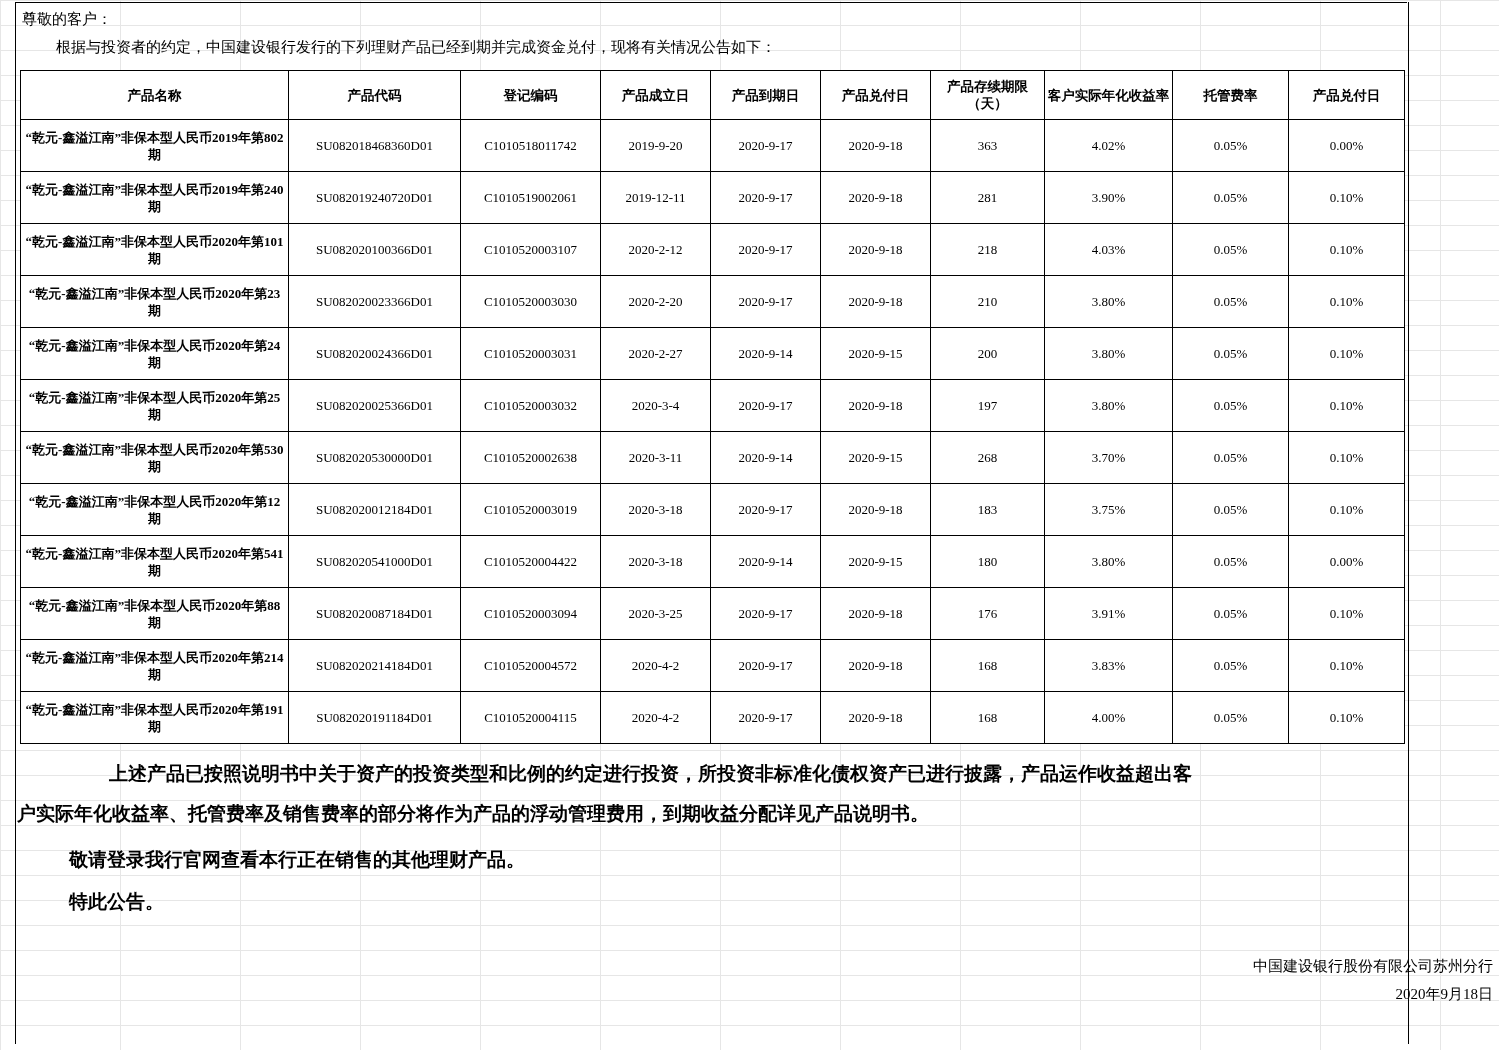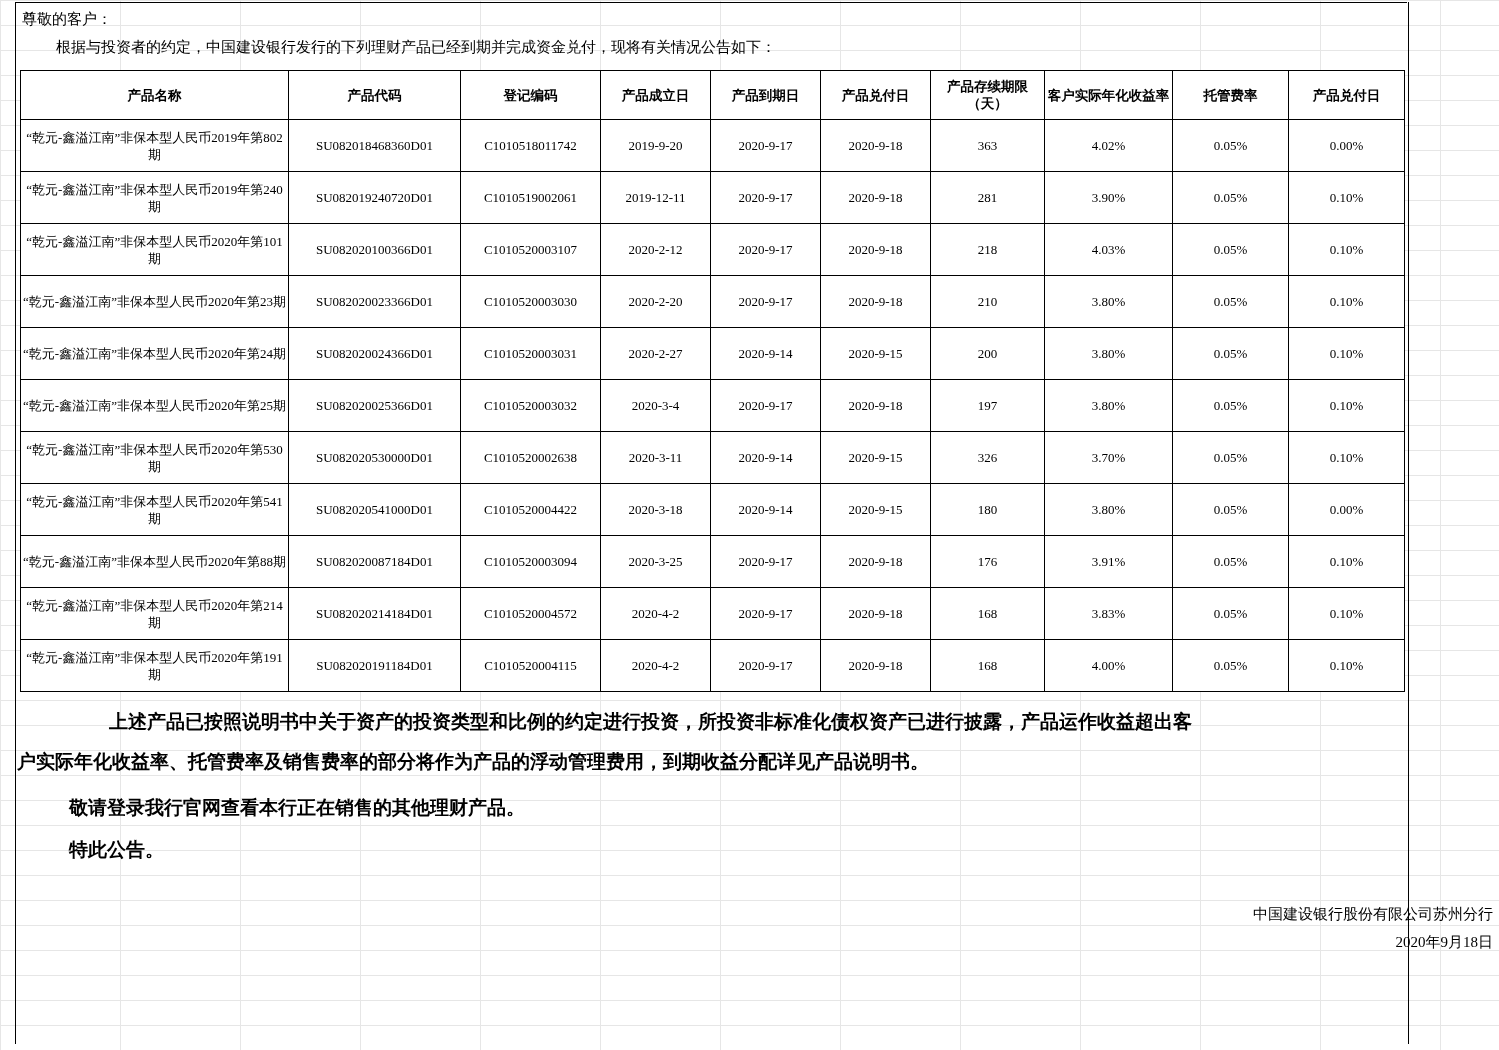--- a/index.html
+++ b/index.html
@@ -83,20 +83,21 @@
     font-size: 13.5px;
   }
   table.main td {
     height: 45px;
   }
   td.pname {
     text-align: center;
     font-size: 12.5px;
     line-height: 16px;
     padding: 2px 4px;
+    font-weight: bold;
   }
   td.code {
     font-size: 13px;
     letter-spacing: 0px;
   }
   .after {
     font-size: 19px;
     line-height: 32px;
     padding-left: 5px;
     font-weight: bold;
@@ -228,22 +229,34 @@
         <td>0.05%</td>
         <td>0.10%</td>
       </tr>
       <tr>
         <td class="pname">“乾元-鑫溢江南”非保本型人民币2020年第530期</td>
         <td class="code">SU082020530000D01</td>
         <td class="code">C1010520002638</td>
         <td>2020-3-11</td>
         <td>2020-9-14</td>
         <td>2020-9-15</td>
-        <td>326</td>
+        <td>268</td>
         <td>3.70%</td>
+        <td>0.05%</td>
+        <td>0.10%</td>
+      </tr>
+      <tr>
+        <td class="pname">“乾元-鑫溢江南”非保本型人民币2020年第12期</td>
+        <td class="code">SU082020012184D01</td>
+        <td class="code">C1010520003019</td>
+        <td>2020-3-18</td>
+        <td>2020-9-17</td>
+        <td>2020-9-18</td>
+        <td>183</td>
+        <td>3.75%</td>
         <td>0.05%</td>
         <td>0.10%</td>
       </tr>
       <tr>
         <td class="pname">“乾元-鑫溢江南”非保本型人民币2020年第541期</td>
         <td class="code">SU082020541000D01</td>
         <td class="code">C1010520004422</td>
         <td>2020-3-18</td>
         <td>2020-9-14</td>
         <td>2020-9-15</td>

